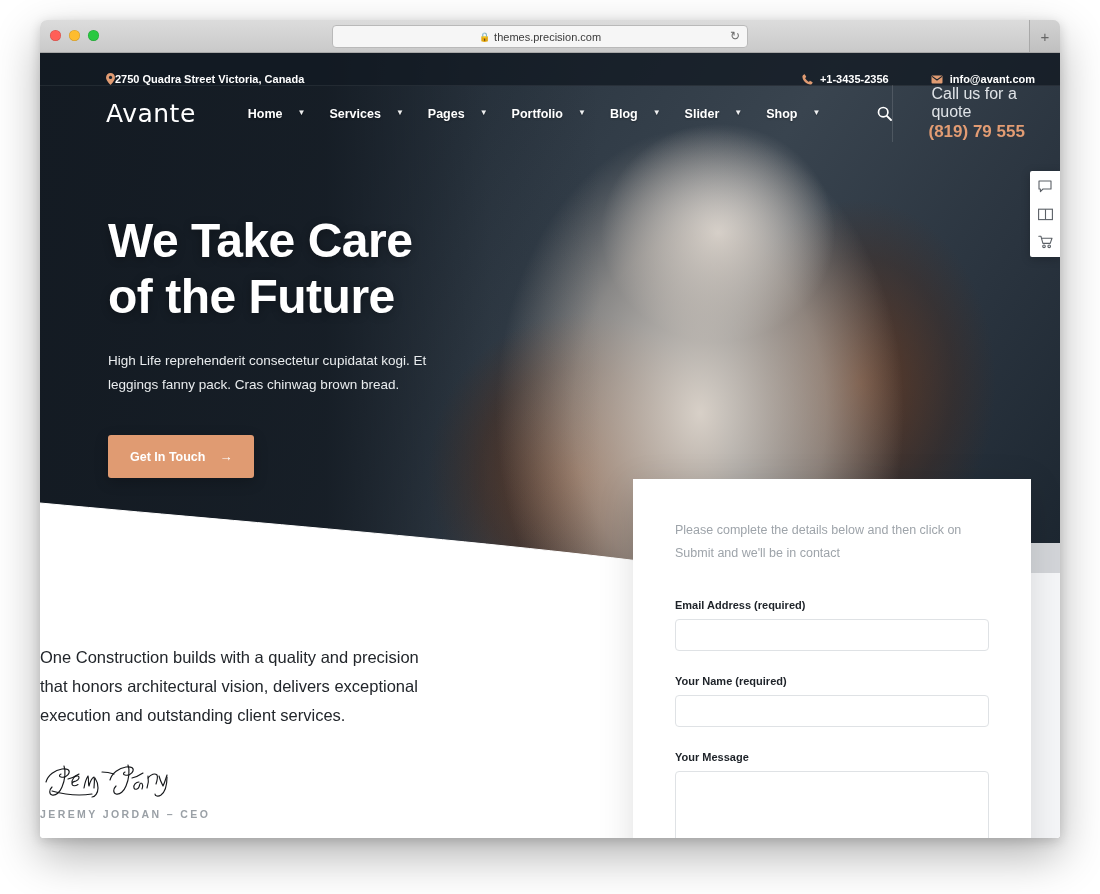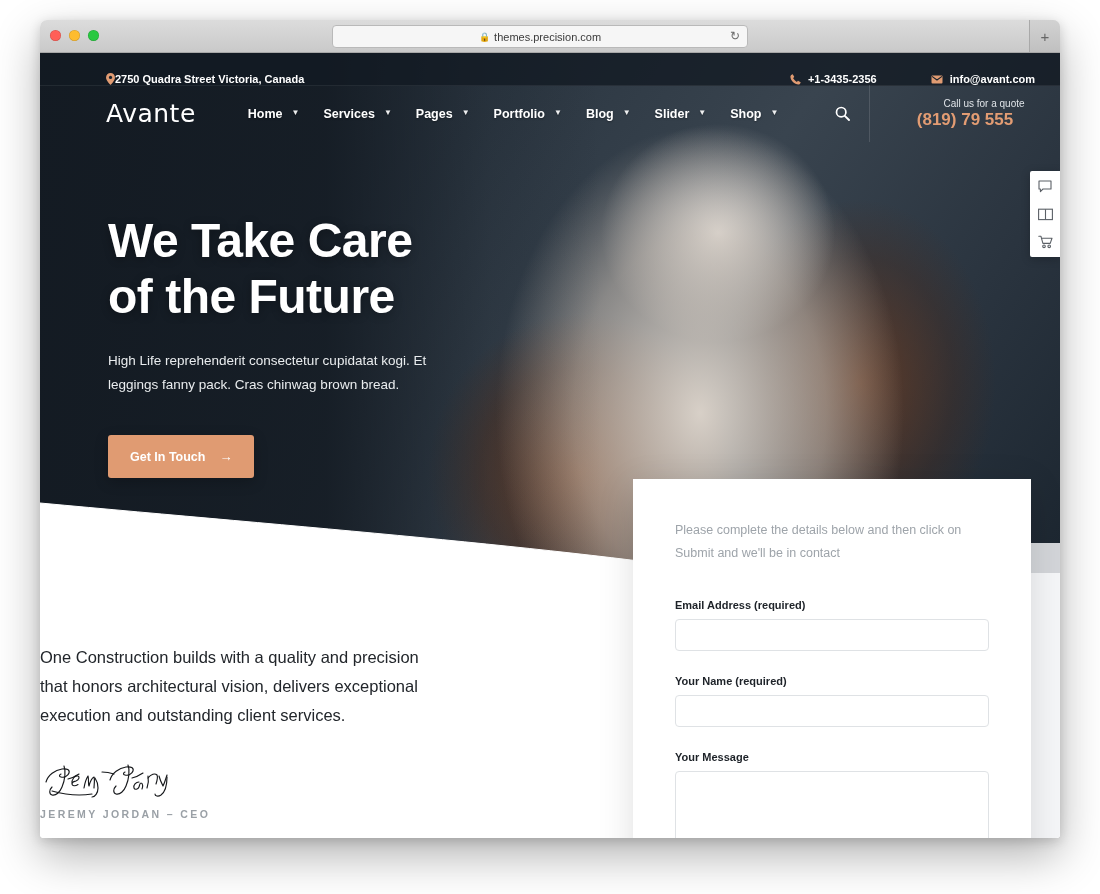--- a/index.html
+++ b/index.html
@@ -165,21 +165,21 @@
     margin-left: 66px;
     color: #ffffff;
     font-size: 11px;
     font-weight: bold;
   }
   .topbar-right {
     margin-left: auto;
     margin-right: 25px;
     display: flex;
     align-items: center;
-    gap: 54px;
+    gap: 42px;
     color: #ffffff;
     font-size: 11px;
     font-weight: bold;
   }
   .tb-item { display: flex; align-items: center; gap: 7px; }
   .tb-ico {
     color: #e09b72;
     font-size: 11px;
     line-height: 11px;
     display: inline-flex;
@@ -205,21 +205,21 @@
   }
   .menu {
     display: flex;
     align-items: center;
     margin-left: 52px;
     gap: 24px;
   }
   .menu-item {
     display: flex;
     align-items: center;
-    gap: 9px;
+    gap: 15px;
     color: #ffffff;
     font-size: 12.5px;
     font-weight: bold;
     text-shadow: 0 1px 2px rgba(0,0,0,0.35);
   }
   .caret {
     font-size: 8px;
     opacity: 0.92;
     transform: translateY(-1px);
   }
@@ -235,21 +235,21 @@
     height: 57px;
     border-left: 1px solid rgba(255,255,255,0.13);
     display: flex;
     flex-direction: column;
     align-items: center;
     justify-content: center;
     gap: 1px;
   }
   .quote-label {
     color: #dfe3e7;
-    font-size: 10px;
+    font-size: 16px;
     margin-left: 38px;
   }
   .quote-phone {
     color: #e29c73;
     font-size: 17px;
     font-weight: bold;
   }
 
   
   .hero-content {

